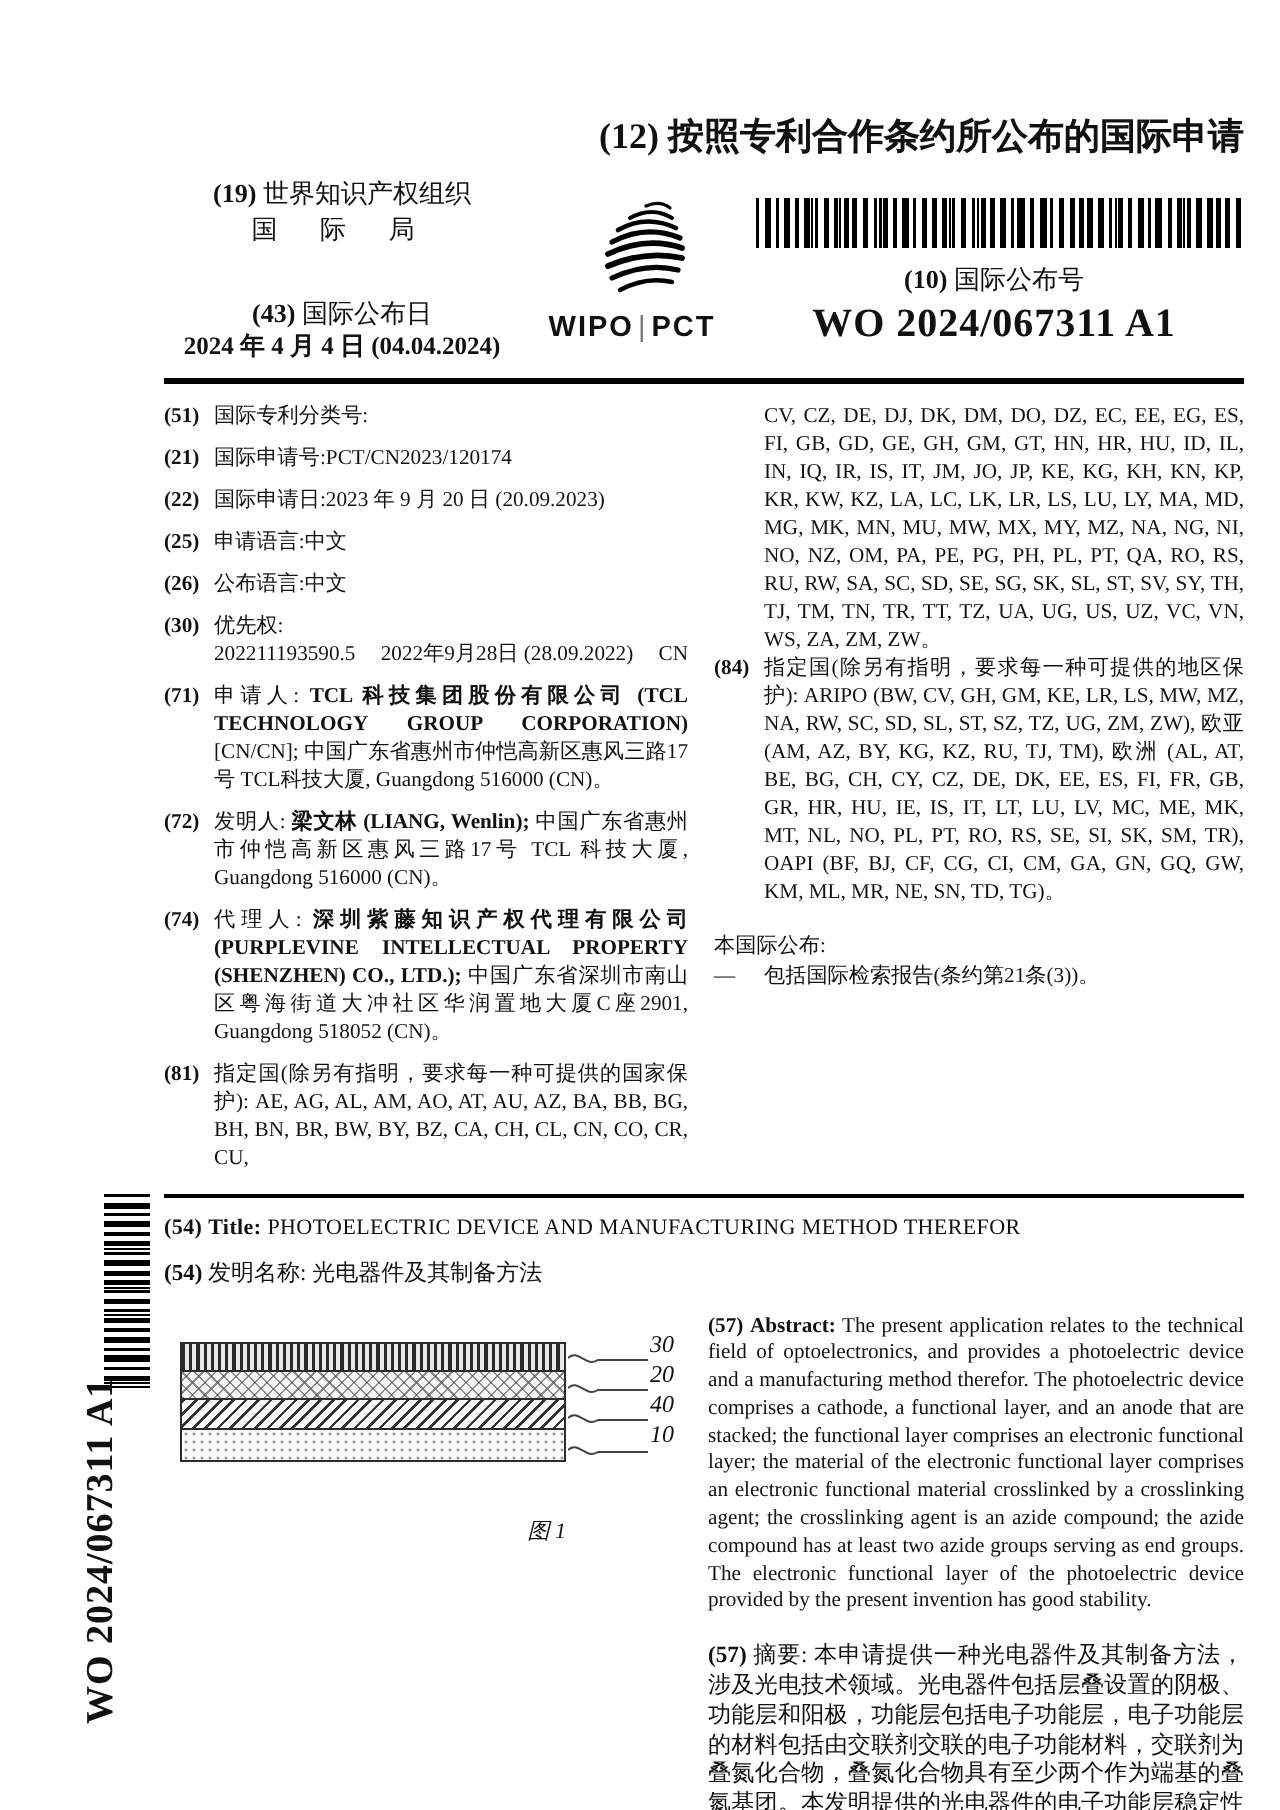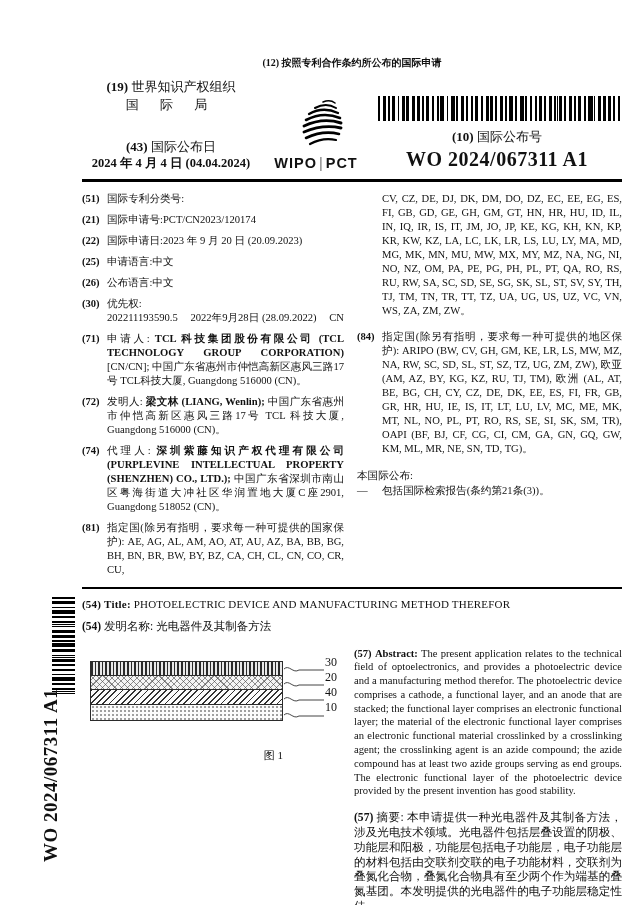--- a/index.html
+++ b/index.html
@@ -16,22 +16,22 @@
       repeating-linear-gradient(180deg,#000 0 1.6px,transparent 1.6px 4.4px,#000 4.4px 7px,transparent 7px 9.6px),
       repeating-linear-gradient(180deg,#000 0 1px,transparent 1px 6.2px,#000 6.2px 7.4px,transparent 7.4px 13.4px);
   }
   .side-pubnum {
     position:absolute; left:40px; top:862px; width:172px; height:28px;
     transform:rotate(-90deg); transform-origin:0 0;
     font-weight:bold; font-size:19px; letter-spacing:.5px; white-space:nowrap;
   }
   
   .main { position:absolute; left:82px; top:0; width:540px; }
-  .pub-type { margin-top:56px; text-align:center; font-weight:bold; font-size:10px; }
-  .header-row { display:flex; margin-top:9px; align-items:flex-end; }
+  .pub-type { margin-top:56px; text-align:right; font-weight:bold; font-size:18px; }
+  .header-row { display:flex; margin-top:9px; align-items:center; }
   .h-left { width:178px; text-align:center; font-size:13px; line-height:1.25; }
   .h-left .num { font-weight:bold; }
   .org-bureau { letter-spacing:9px; margin-top:2px; }
   .pubdate-label { margin-top:25px; }
   .pubdate-val { font-weight:bold; font-size:12.5px; margin-top:1px; }
   .h-center { width:112px; text-align:center; }
   .logo-svg { display:block; margin:0 auto; }
   .logo-text { font-family:"Liberation Sans","DejaVu Sans",sans-serif; font-weight:bold; font-size:14.5px; letter-spacing:1px; margin-top:1px; white-space:nowrap; }
   .logo-sep { color:#777; font-weight:normal; padding:0 2px; }
   .h-right { flex:1; text-align:center; }
@@ -59,21 +59,21 @@
   .bold { font-weight:bold; }
   .indent-block { padding-left:25px; text-align:justify; }
   .note-title { margin-top:13px; }
   .note-item { display:flex; margin-top:1px; }
   .note-dash { width:25px; }
   
   .rule-mid { height:2px; background:#000; margin-top:3px; }
   .title-en { margin-top:9px; font-size:11px; letter-spacing:.2px; }
   .title-zh { margin-top:9px; font-size:11.5px; }
   .bottom { display:flex; margin-top:13px; gap:10px; }
-  .fig-block { width:262px; position:relative; height:230px; }
+  .fig-block { width:262px; position:relative; height:230px;font-style:italic; }
   .stack { position:absolute; left:8px; top:14px; width:193px; }
   .layer { border:1px solid #2b2b2b; margin-top:-1px; }
   .layer:first-child { margin-top:0; }
   .layer-30 { height:13px; background:repeating-linear-gradient(90deg,#2a2a2a 0 1.6px,#e9e9e9 1.6px 3.6px); }
   .layer-20 { height:13px; background-color:#f5f5f5;
     background-image:
       repeating-linear-gradient(45deg,rgba(70,70,70,.6) 0 .8px,transparent .8px 4.4px),
       repeating-linear-gradient(-45deg,rgba(70,70,70,.6) 0 .8px,transparent .8px 4.4px); }
   .layer-40 { height:14px; background:repeating-linear-gradient(135deg,#333 0 1.3px,#fcfcfc 1.3px 4.4px); }
   .layer-10 { height:15px; background-color:#fcfcfc; background-image:radial-gradient(#9b9b9b .7px,transparent .85px); background-size:4px 4px; }
@@ -197,21 +197,21 @@
 
         <div class="field">
           <span class="fnum">(81)</span>
           <span>指定国(除另有指明，要求每一种可提供的国家保护): </span><span>AE, AG, AL, AM, AO, AT, AU, AZ, BA, BB, BG, BH, BN, BR, BW, BY, BZ, CA, CH, CL, CN, CO, CR, CU,</span>
         </div>
       </div>
 
       <div class="col-right">
         <div class="indent-block">CV, CZ, DE, DJ, DK, DM, DO, DZ, EC, EE, EG, ES, FI, GB, GD, GE, GH, GM, GT, HN, HR, HU, ID, IL, IN, IQ, IR, IS, IT, JM, JO, JP, KE, KG, KH, KN, KP, KR, KW, KZ, LA, LC, LK, LR, LS, LU, LY, MA, MD, MG, MK, MN, MU, MW, MX, MY, MZ, NA, NG, NI, NO, NZ, OM, PA, PE, PG, PH, PL, PT, QA, RO, RS, RU, RW, SA, SC, SD, SE, SG, SK, SL, ST, SV, SY, TH, TJ, TM, TN, TR, TT, TZ, UA, UG, US, UZ, VC, VN, WS, ZA, ZM, ZW。</div>
 
-        <div class="field" style="margin-top:12px">
+        <div class="field" style="margin-top:0">
           <span class="fnum">(84)</span>
           <span>指定国(除另有指明，要求每一种可提供的地区保护): </span><span>ARIPO (BW, CV, GH, GM, KE, LR, LS, MW, MZ, NA, RW, SC, SD, SL, ST, SZ, TZ, UG, ZM, ZW), 欧亚 (AM, AZ, BY, KG, KZ, RU, TJ, TM), 欧洲 (AL, AT, BE, BG, CH, CY, CZ, DE, DK, EE, ES, FI, FR, GB, GR, HR, HU, IE, IS, IT, LT, LU, LV, MC, ME, MK, MT, NL, NO, PL, PT, RO, RS, SE, SI, SK, SM, TR), OAPI (BF, BJ, CF, CG, CI, CM, GA, GN, GQ, GW, KM, ML, MR, NE, SN, TD, TG)。</span>
         </div>
 
         <div class="note-title">本国际公布:</div>
         <div class="note-item">
           <span class="note-dash">—</span>
           <span>包括国际检索报告(条约第21条(3))。</span>
         </div>
       </div>

